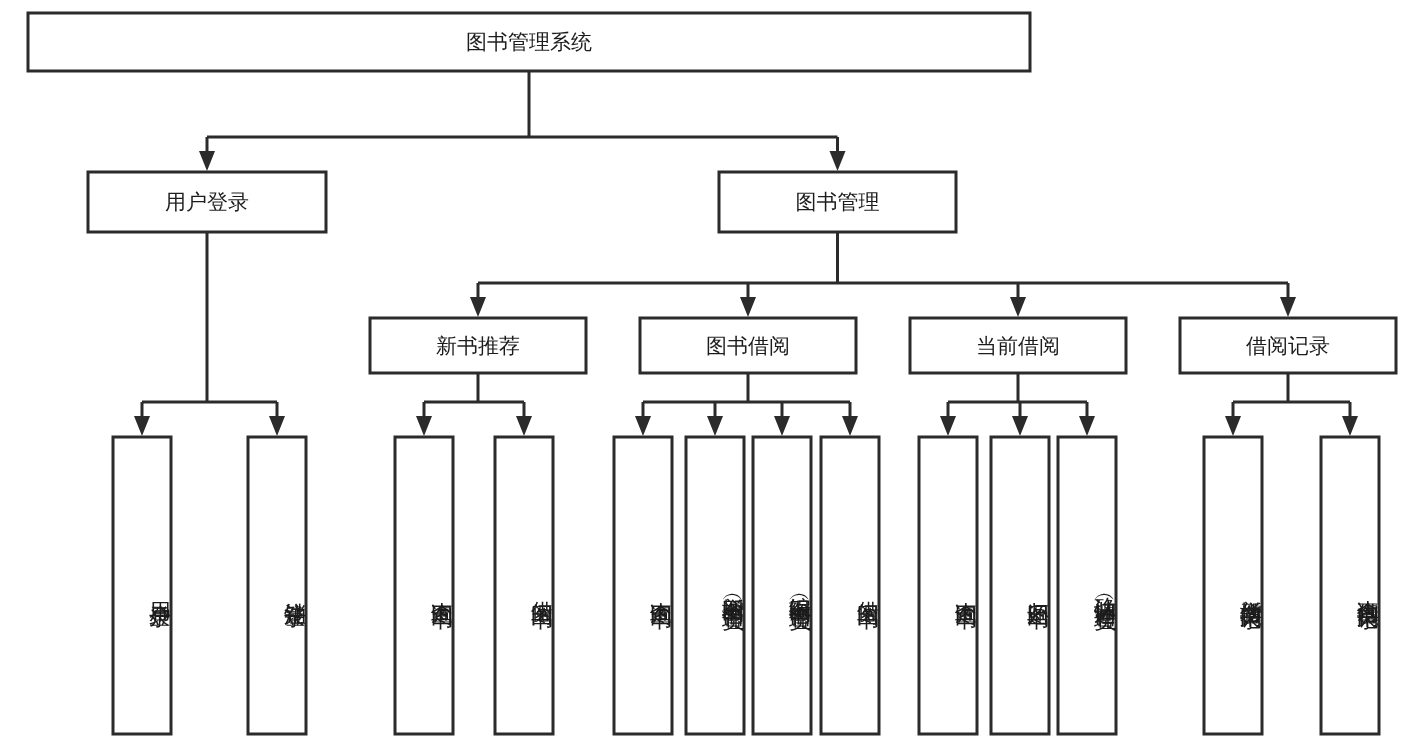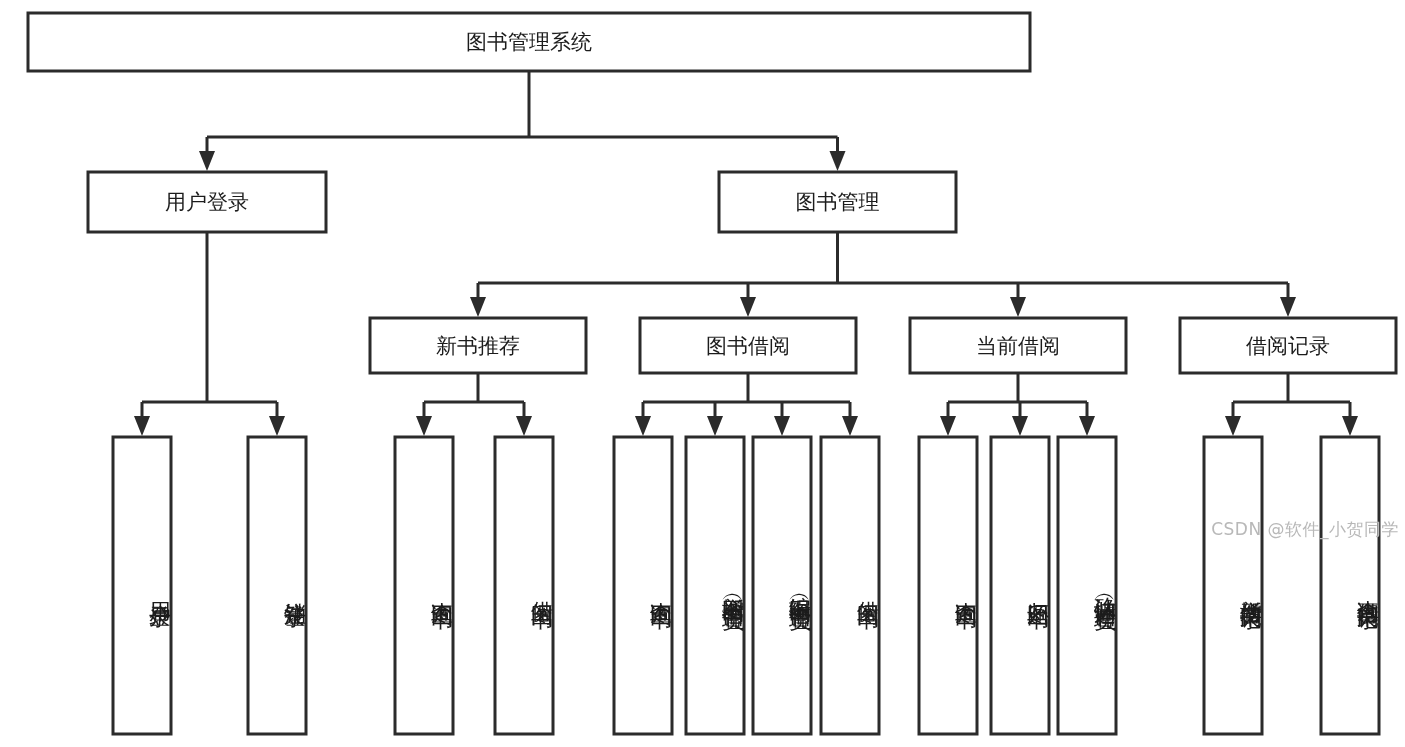--- a/index.html
+++ b/index.html
@@ -198,14 +198,13 @@
       <div class="vtext-wrap" style="left: 1050px; top: 449px; width: 58px; height: 277px;">
         <span>确认归还（管理员）</span>
       </div>
       <div class="vtext-wrap" style="left: 1196px; top: 449px; width: 58px; height: 277px;">
         <span>新增借阅记录</span>
       </div>
       <div class="vtext-wrap" style="left: 1313px; top: 449px; width: 58px; height: 277px;">
         <span>查询借阅记录</span>
       </div>
     </div>
-  <div class="watermark">CSDN @软件_小贺同学</div>
 </div>
 
 </body></html>

